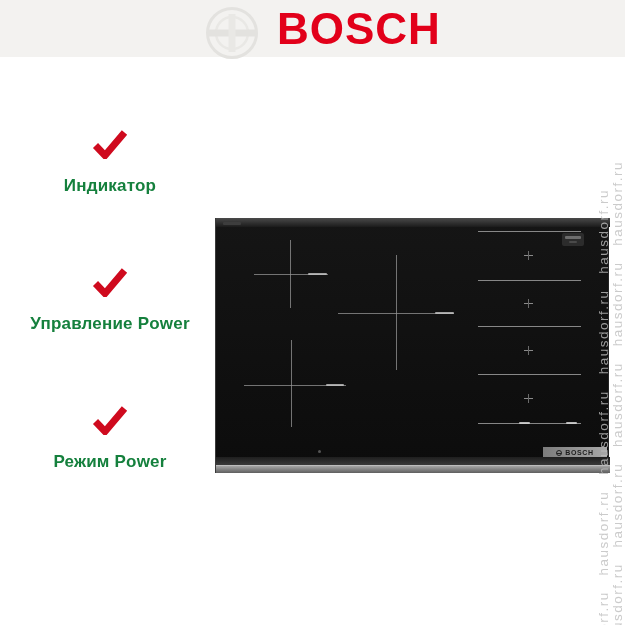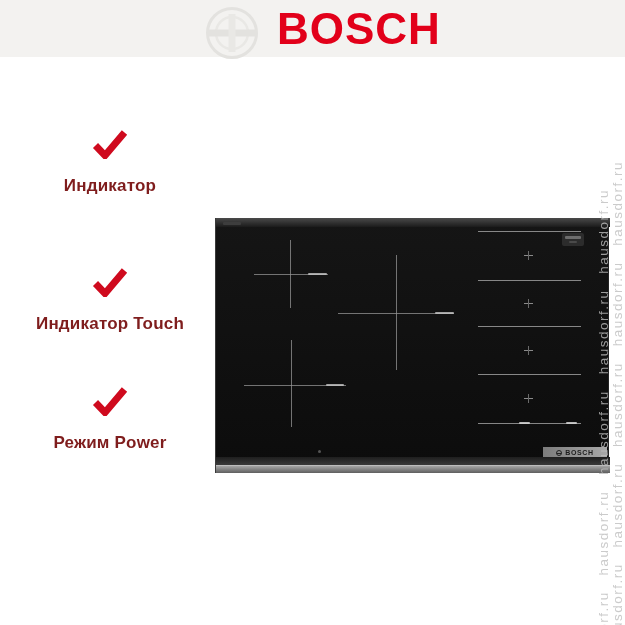--- a/index.html
+++ b/index.html
@@ -15,27 +15,27 @@
   #brand{
     left:277px;top:5px;width:200px;height:48px;
     font-size:44px;font-weight:bold;letter-spacing:1px;line-height:48px;
     color:#e2001a;
   }
 
   
   .feature{left:10px;width:200px;text-align:center;}
   .feature .check{display:inline-block;width:36px;height:30px;}
   .feature .txt{
-    margin-top:10px;font-size:17px;font-weight:600;color:#7f1d1d;
+    margin-top:10px;font-size:17px;font-weight:600;color:#15803d;
     line-height:25px;letter-spacing:0.2px;
   }
   .feature .txt span{display:block;}
   #feature-1{top:129px;}
   #feature-2{top:267px;}
-  #feature-3{top:386px;}
+  #feature-3{top:405px;}
 
   
   #hob{
     left:215px;top:218px;width:394px;height:255px;
     background:linear-gradient(180deg,#151515 0%,#101010 55%,#0c0c0c 100%);
     border-left:1px solid #3a3a3a;border-right:1px solid #242424;box-sizing:border-box;
   }
   #hob-top-trim{left:0;top:0;width:394px;height:9px;
     background:linear-gradient(180deg,#4a4a4a,#1b1b1b);}
   #hob-top-mark{left:7px;top:4px;width:18px;height:3px;background:#3d3d3d;border-radius:1px;}
@@ -102,21 +102,21 @@
     <div class="txt">
       <span>Индикатор</span>
     </div>
   </div>
 
   <div id="feature-2" class="abs feature">
     <svg class="check" viewBox="0 0 36 30">
       <path d="M3.5 16.5 L13 26.5 L32.5 3.5" fill="none" stroke="#cf0a1e" stroke-width="7"></path>
     </svg>
     <div class="txt">
-      <span>Индикатор Touch</span>
+      <span>Управление Power</span>
     </div>
   </div>
 
   <div id="feature-3" class="abs feature">
     <svg class="check" viewBox="0 0 36 30">
       <path d="M3.5 16.5 L13 26.5 L32.5 3.5" fill="none" stroke="#cf0a1e" stroke-width="7"></path>
     </svg>
     <div class="txt">
       <span>Режим Power</span>
       <span></span>

